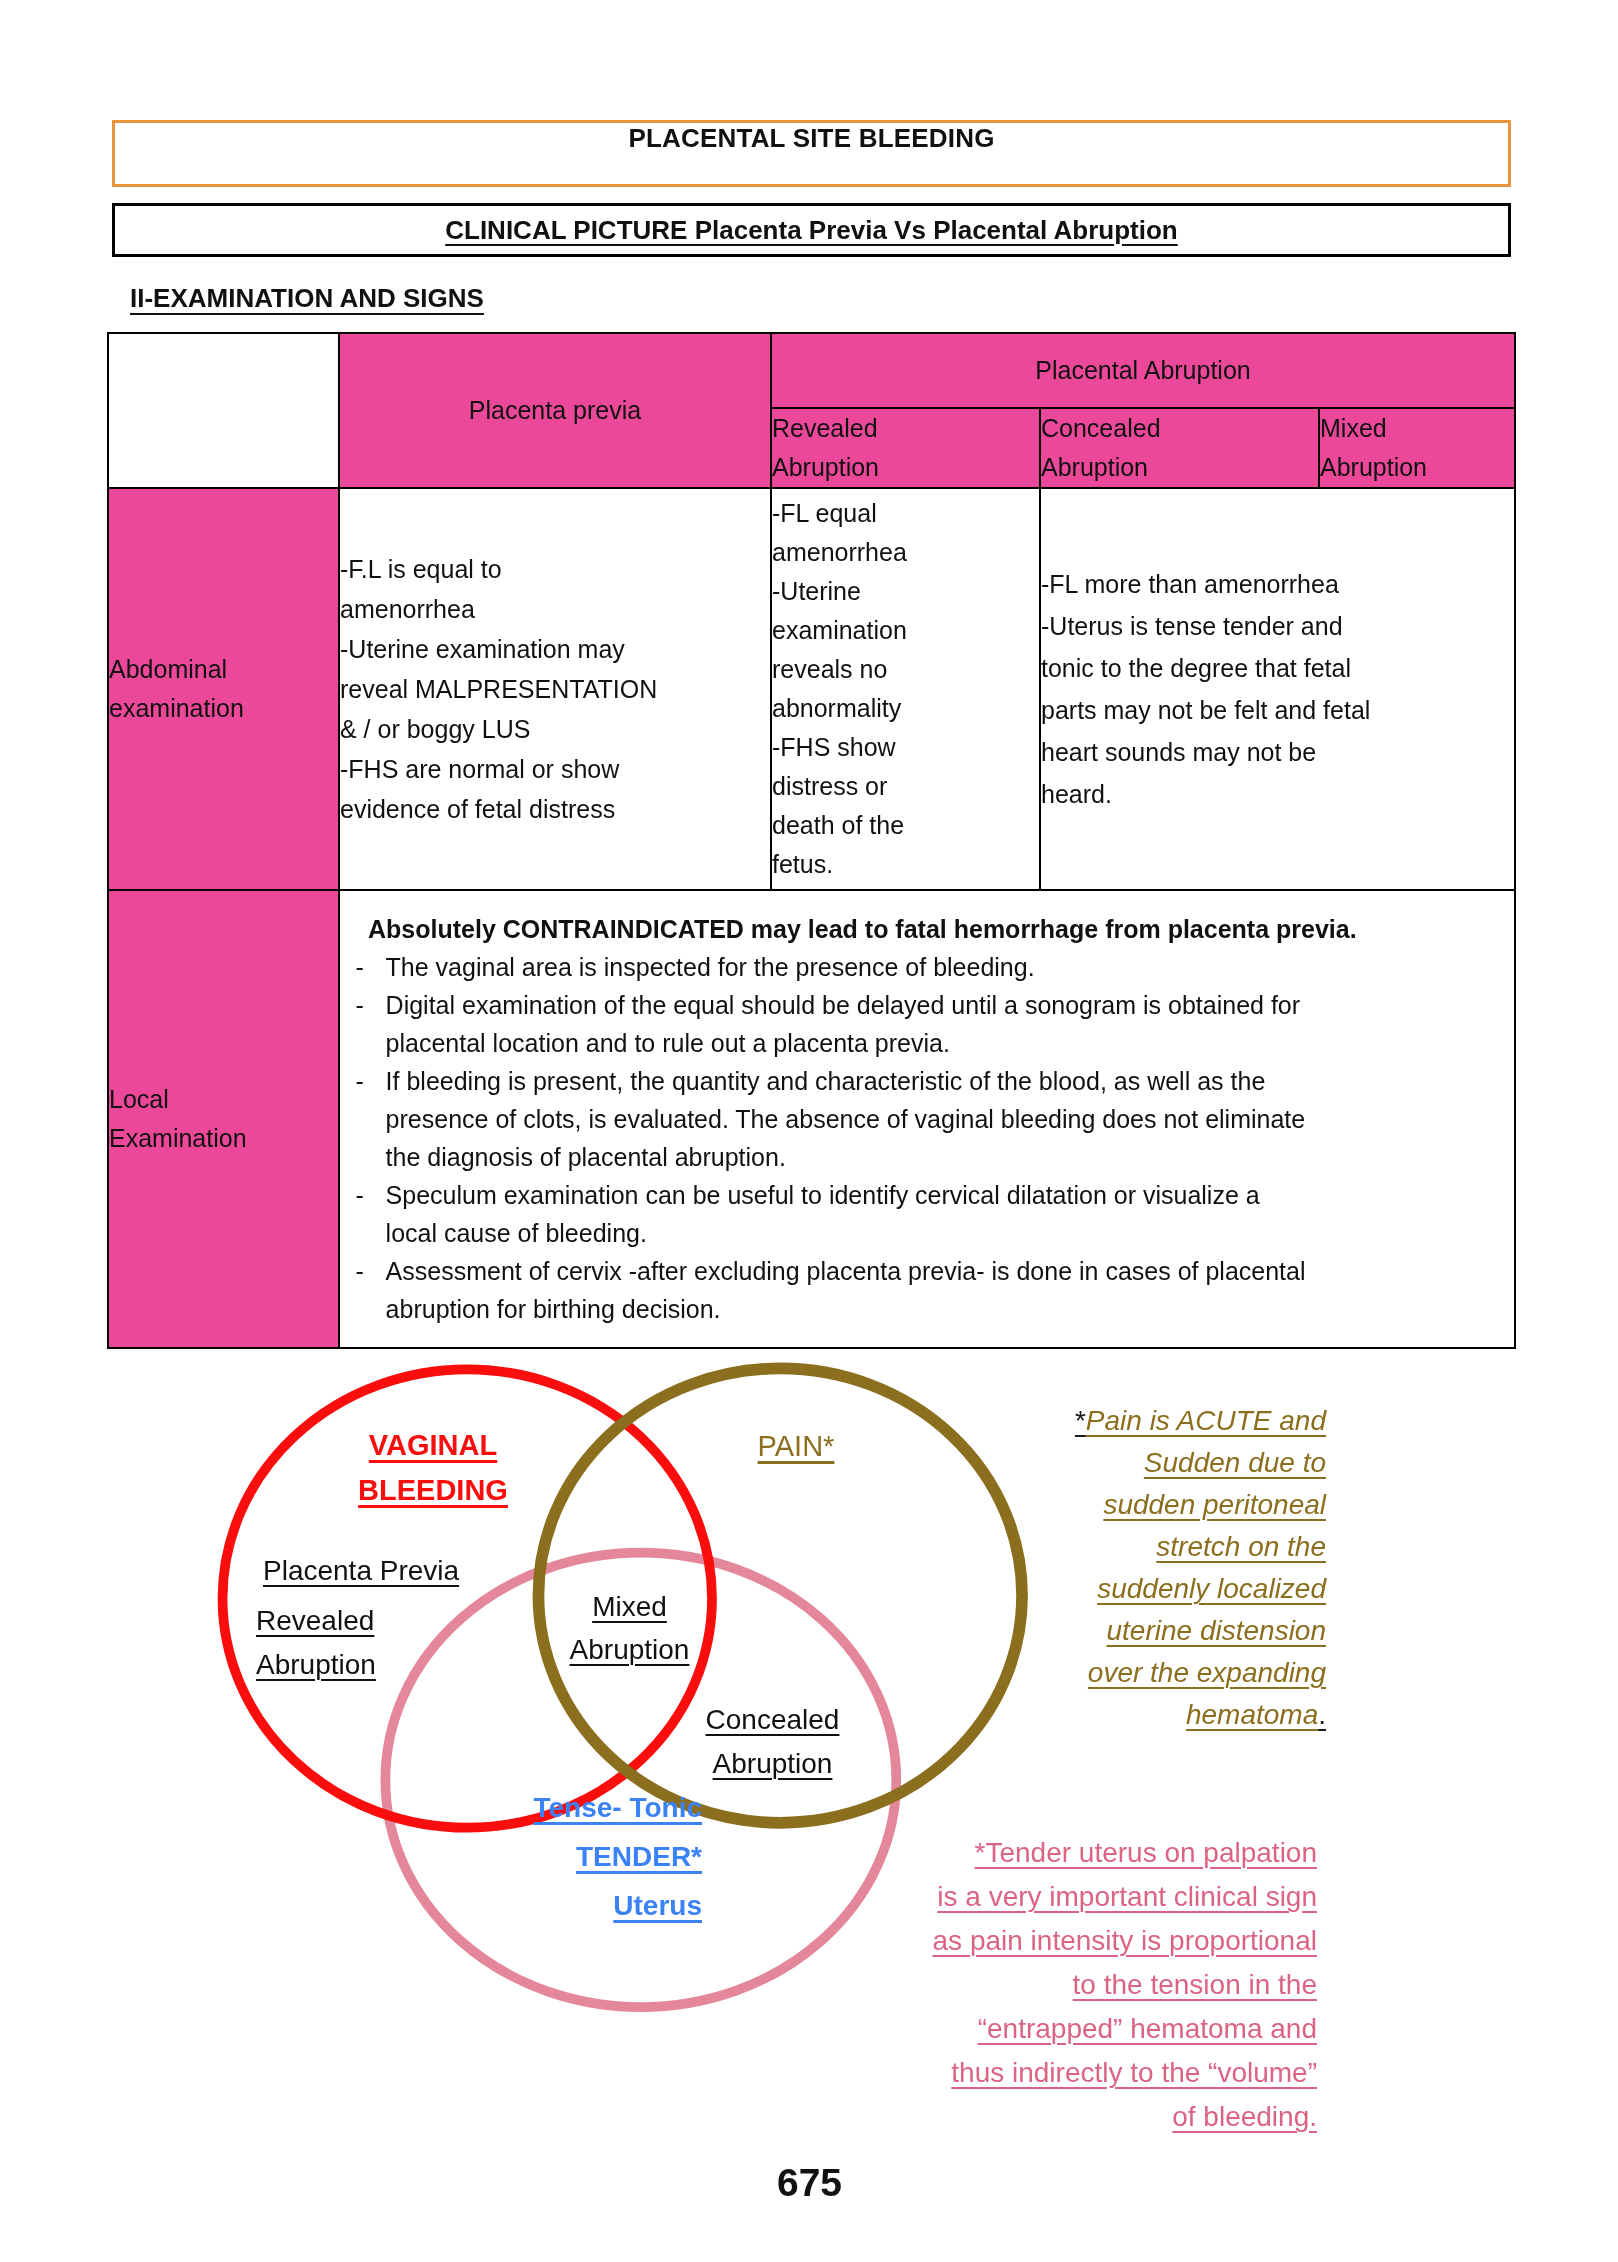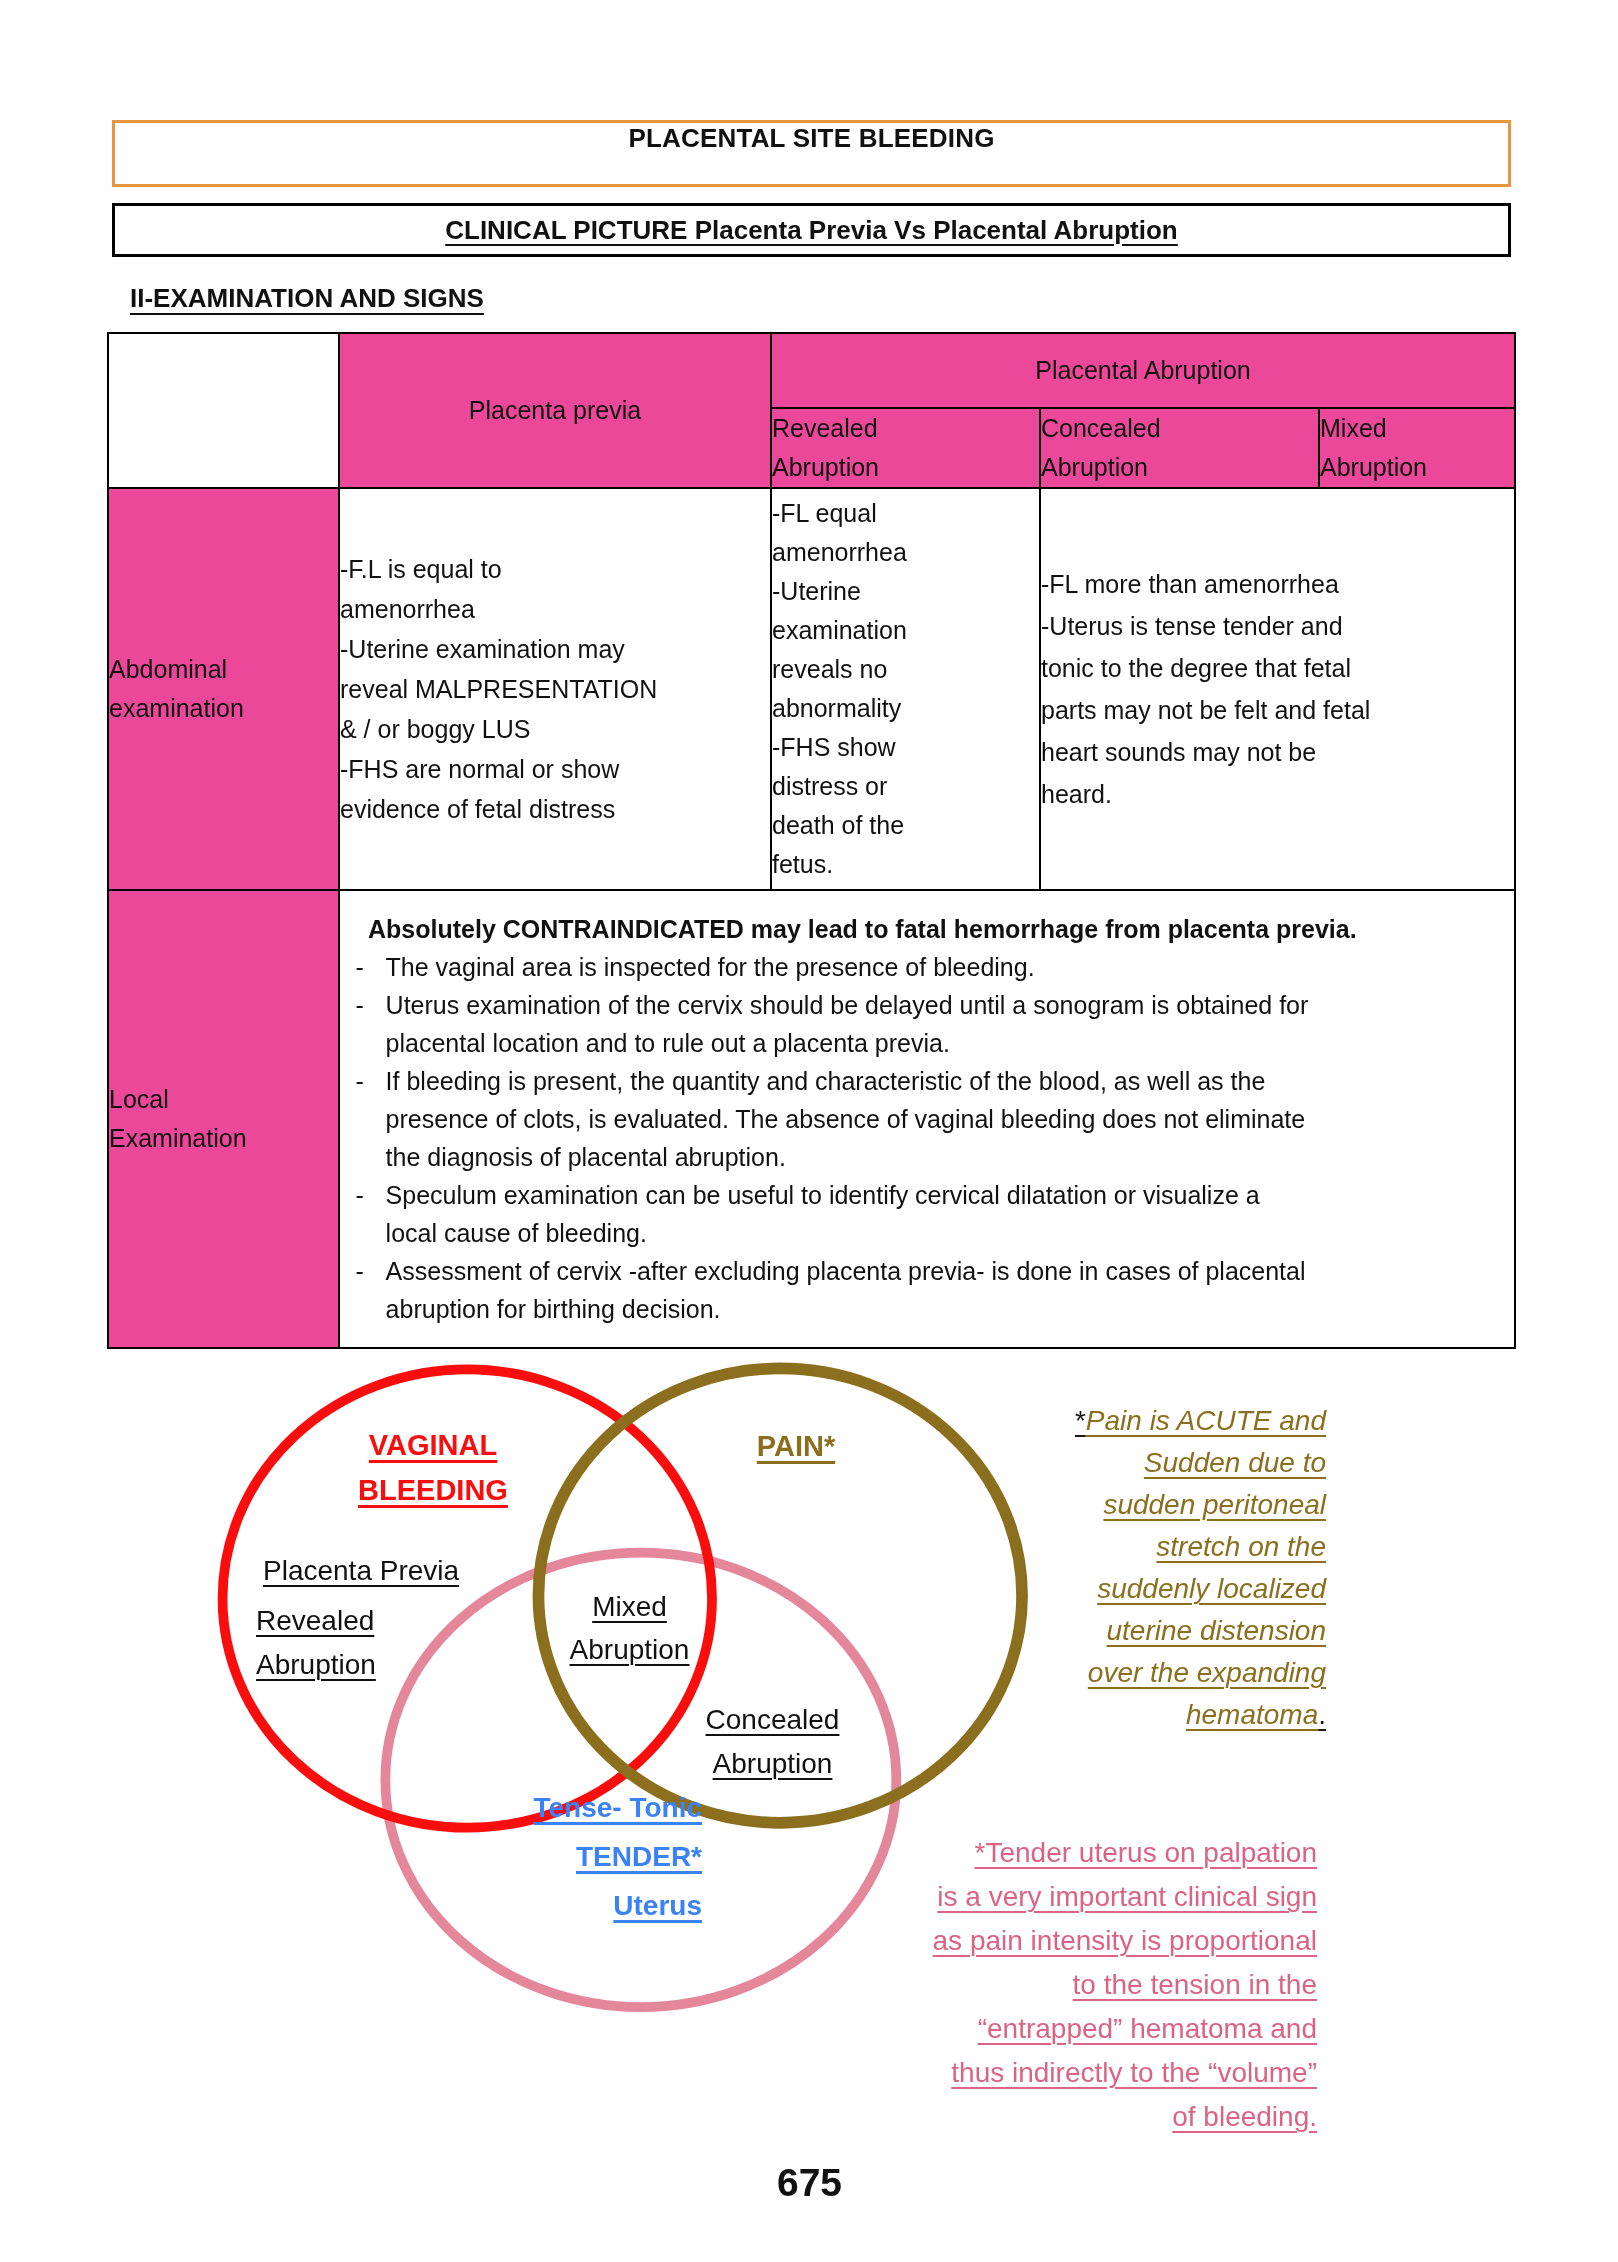--- a/index.html
+++ b/index.html
@@ -45,21 +45,21 @@
   .bullets .bt{flex:1; white-space:pre-line;}
   
   .venn-svg{position:absolute; left:0; top:1346px;}
   .vlabel{
     position:absolute; white-space:pre-line; text-decoration:underline;
     text-underline-offset:4.9px; text-decoration-thickness:2px; font-size:28px; line-height:43px;
   }
   .lbl-vaginal{left:343px; top:1423px; width:180px; text-align:center; color:#F90D0D;
     font-weight:bold; font-size:29px; line-height:45px; text-decoration-thickness:2.9px;}
   .lbl-pain{left:745px; top:1425px; width:102px; text-align:center; color:#8B6F1E;
-    font-weight:bold; font-size:29px; text-decoration-thickness:2.9px;}
+    font-weight:normal; font-size:29px; text-decoration-thickness:2.9px;}
   .lbl-previa{left:263px; top:1549px;}
   .lbl-revealed{left:256px; top:1599px; line-height:44px;}
   .lbl-mixed{left:544px; top:1585px; width:171px; text-align:center;}
   .lbl-concealed{left:680px; top:1698px; width:185px; text-align:center; line-height:44px;}
   .lbl-tender{left:522px; top:1783px; width:180px; text-align:right; color:#3b82f6;
     font-weight:bold; line-height:49px; text-decoration-thickness:2.9px;}
   .note-olive{
     position:absolute; left:1014px; top:1400px; width:312px; text-align:center;
     color:#8B6F1E; font-style:italic; font-size:28px; line-height:42px;
   }
@@ -143,21 +143,21 @@
 Examination</td>
       <td class="local-cell" colspan="4">
         <div class="contra">Absolutely CONTRAINDICATED may lead to fatal hemorrhage from placenta previa.</div>
         <div class="bullets">
           <div class="item">
             <span class="m">-</span>
             <span class="bt">The vaginal area is inspected for the presence of bleeding.</span>
           </div>
           <div class="item">
             <span class="m">-</span>
-            <span class="bt">Uterus examination of the cervix should be delayed until a sonogram is obtained for
+            <span class="bt">Digital examination of the equal should be delayed until a sonogram is obtained for
 placental location and to rule out a placenta previa.</span>
           </div>
           <div class="item">
             <span class="m">-</span>
             <span class="bt">If bleeding is present, the quantity and characteristic of the blood, as well as the
 presence of clots, is evaluated. The absence of vaginal bleeding does not eliminate
 the diagnosis of placental abruption.</span>
           </div>
           <div class="item">
             <span class="m">-</span>

